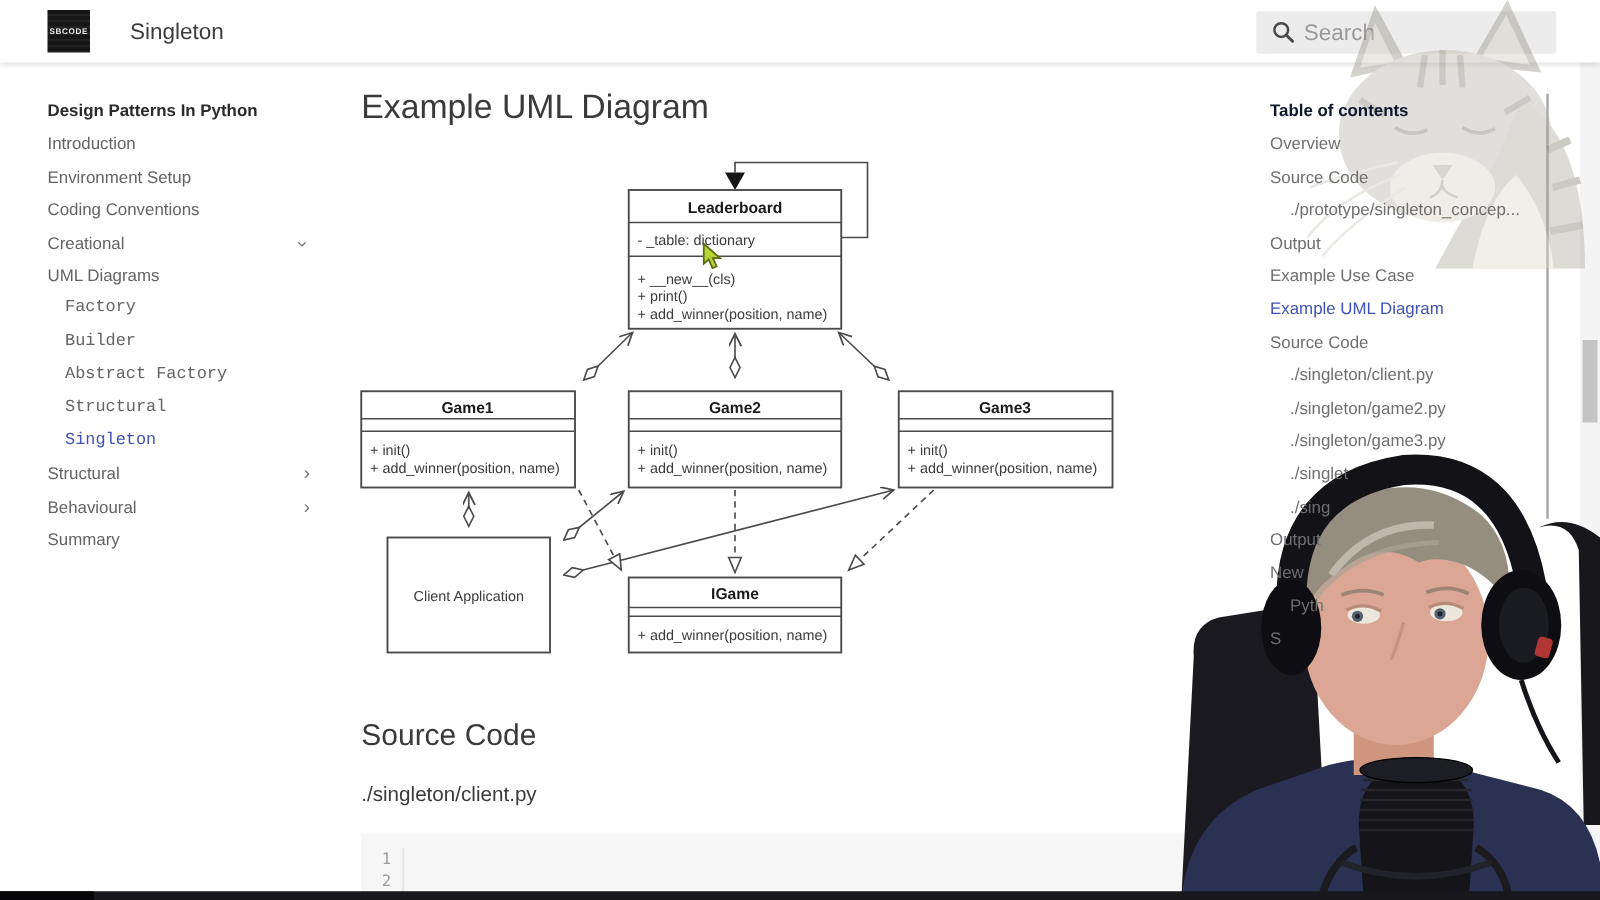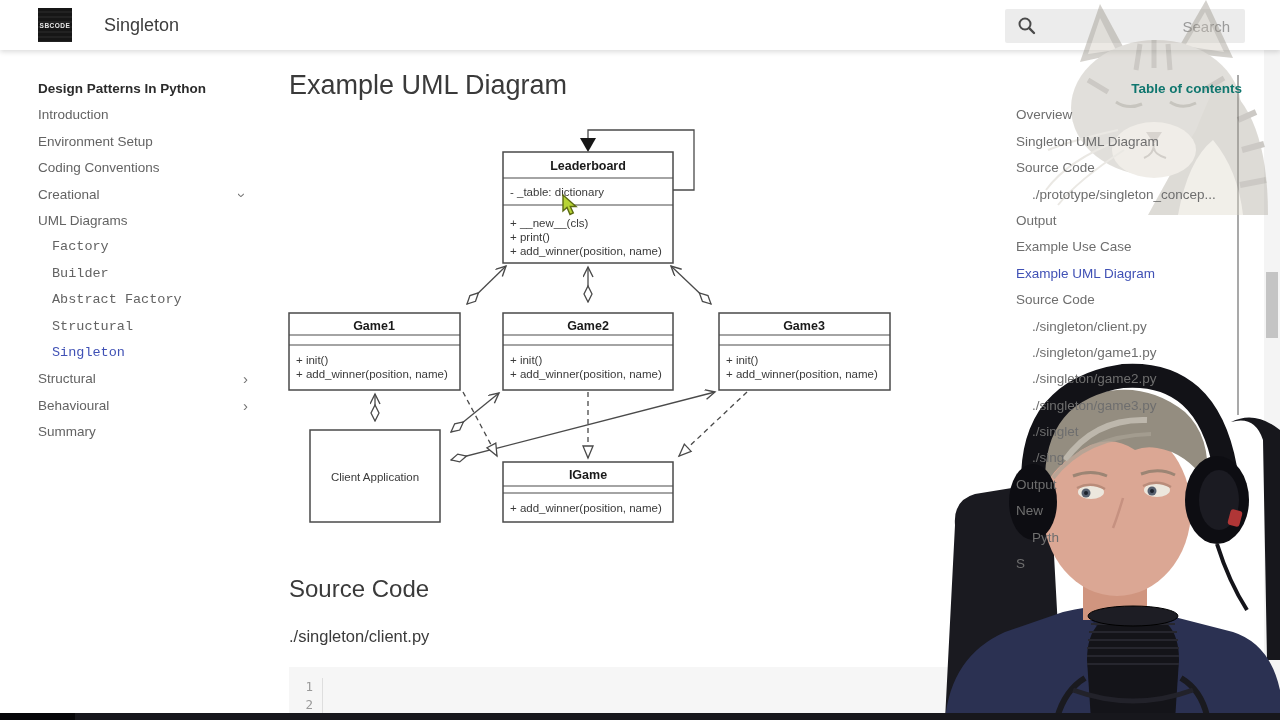--- a/index.html
+++ b/index.html
@@ -11,23 +11,23 @@
   .header { position:absolute; left:0; top:0; width:1280px; height:50px;
             background:#fff; z-index:3; box-shadow:0 2px 5px rgba(0,0,0,.14); }
   .logo { position:absolute; left:38px; top:8px; width:34px; height:34px;
           background:repeating-linear-gradient(#161616 0 3px, #222 3px 5px);
           display:flex; align-items:center; justify-content:center; }
   .logo span { color:#e8e8e8; font-size:6.5px; letter-spacing:.5px; font-weight:bold; }
   .site-title { position:absolute; left:104px; top:15px; font-size:18px; color:#3c3c3c; }
   .searchbox { position:absolute; left:1005px; top:9px; width:240px; height:34px;
                background:#ececec; border-radius:2px; display:flex; align-items:center; }
   .searchbox svg { margin-left:12px; }
-  .searchbox input { border:none; outline:none; background:transparent; margin-left:23px;
-                     font-size:15px; color:#444; width:170px;
-                     font-family:"Liberation Sans", sans-serif;text-align:right; }
+  .searchbox input { border:none; outline:none; background:transparent; margin-left:6px;
+                     font-size:18px; color:#444; width:170px;
+                     font-family:"Liberation Sans", sans-serif; }
   .searchbox input::placeholder { color:#9a9a9a; opacity:1; }
 
   
   .sidenav { position:absolute; left:38px; top:76px; width:212px; z-index:1; }
   .nav-row { position:relative; height:26.4px; line-height:26.4px; font-size:13.5px;
              color:#636363; white-space:nowrap; cursor:pointer; }
   .nav-title { font-weight:bold; color:#2b2b2b; cursor:default; }
   .nav-row.sub { padding-left:14px;font-family:Liberation Mono, monospace; }
   .nav-row.active { color:#4051b5; }
   .chev { position:absolute; right:2px; top:0; color:#737373; font-size:15px; }
@@ -55,21 +55,21 @@
   .uml-title { font-family:"Liberation Sans",sans-serif; font-size:12.5px; font-weight:bold;
                fill:#1a1a1a; text-anchor:middle; }
   .uml-text { font-family:"Liberation Sans",sans-serif; font-size:11.5px; fill:#3a3a3a; }
   .edge { stroke:#4a4a4a; stroke-width:1.3; fill:none; }
   .edge.dashed { stroke-dasharray:5 4; }
 
   
   .toc { position:absolute; left:1016px; top:76px; width:226px; z-index:6; }
   .toc-row { height:26.4px; line-height:26.4px; font-size:13.5px; color:#6e6e6e;
              white-space:nowrap; overflow:hidden; cursor:pointer; }
-  .toc-title { font-weight:bold; color:#0f766e; cursor:default;text-align:right; }
+  .toc-title { font-weight:bold; color:#0f172a; cursor:default; }
   .toc-row.ind { padding-left:16px; }
   .toc-row.active { color:#4051b5; }
   .toc-line { position:absolute; left:1237px; top:75px; width:2px; height:340px;
               background:#a9a9a9; z-index:2; }
 
   
   .scrollbar { position:absolute; right:0; top:0; width:16px; height:720px;
                background:#f4f4f4; z-index:2; }
   .scroll-up { position:absolute; top:6px; left:4px; width:0; height:0;
                border-left:4px solid transparent; border-right:4px solid transparent;
@@ -223,29 +223,27 @@
   <div class="codeline">
     <span class="num">2</span>
     <span class="src"></span>
   </div>
 </div>
 
 <div class="toc-line"></div>
 <nav class="toc">
   <div class="toc-row toc-title">Table of contents</div>
   <div class="toc-row">Overview</div>
-  <div class="toc-row">Singleton UML Diagram</div>
   <div class="toc-row">Source Code</div>
   <div class="toc-row ind">./prototype/singleton_concep...</div>
   <div class="toc-row">Output</div>
   <div class="toc-row">Example Use Case</div>
   <div class="toc-row active">Example UML Diagram</div>
   <div class="toc-row">Source Code</div>
   <div class="toc-row ind">./singleton/client.py</div>
-  <div class="toc-row ind">./singleton/game1.py</div>
   <div class="toc-row ind">./singleton/game2.py</div>
   <div class="toc-row ind">./singleton/game3.py</div>
   <div class="toc-row ind">./singlet</div>
   <div class="toc-row ind">./sing</div>
   <div class="toc-row">Output</div>
   <div class="toc-row">New</div>
   <div class="toc-row ind">Pyth</div>
   <div class="toc-row">S</div>
 </nav>
 

